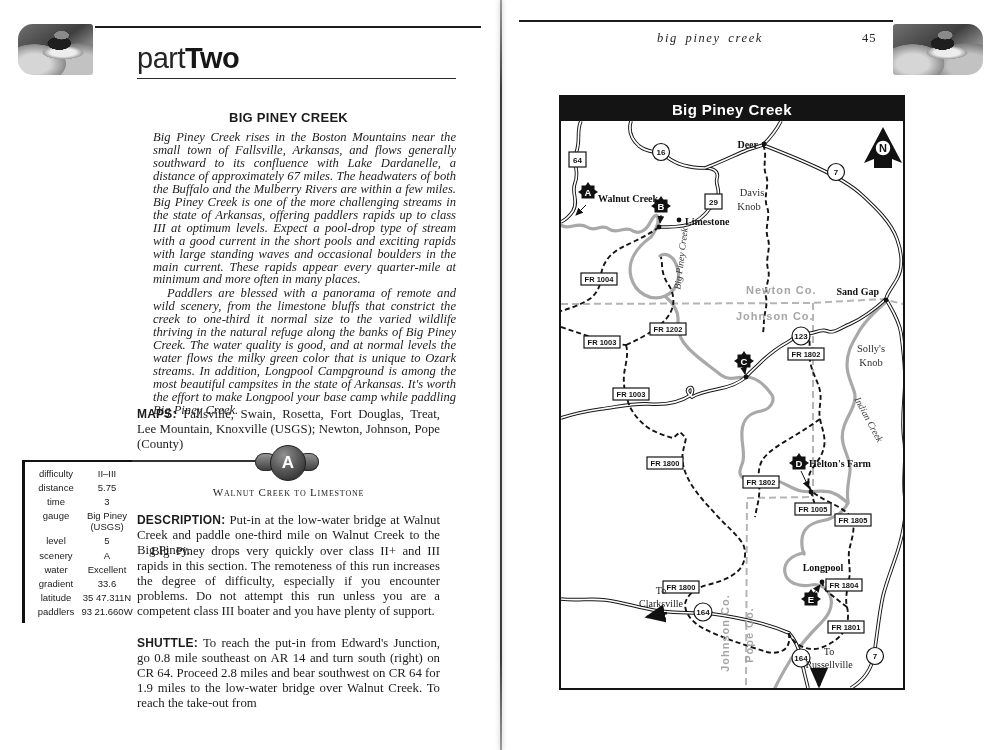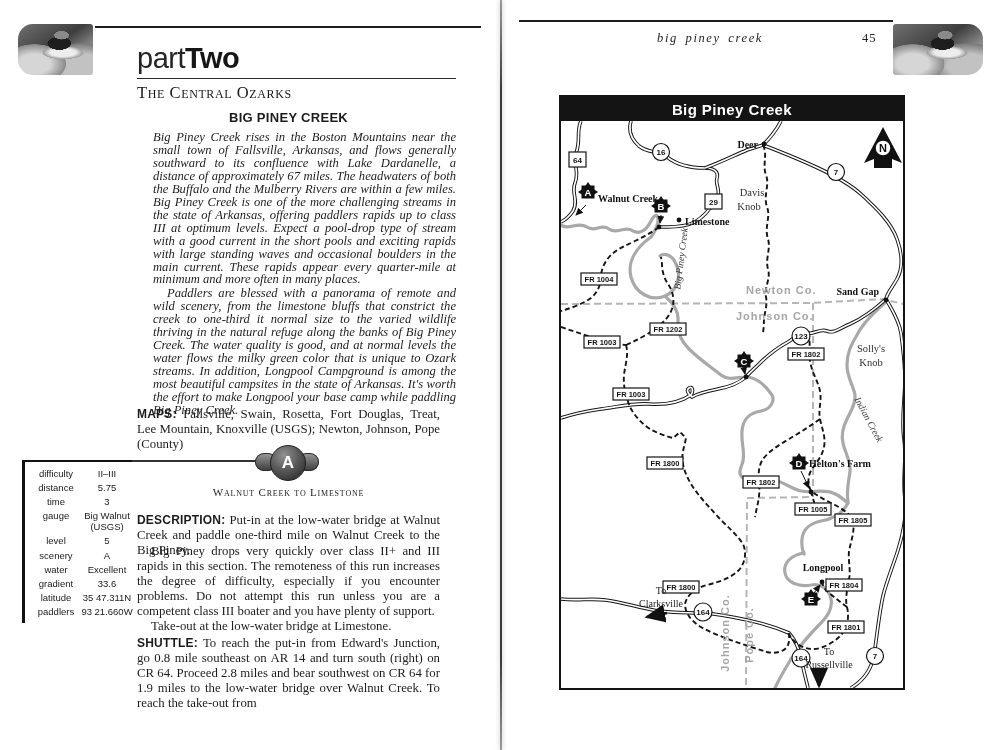--- a/index.html
+++ b/index.html
@@ -93,21 +93,20 @@
 </head>
 <body>
 
 <div class="stage">
 
   <div class="abs photo photo-left"></div>
   <div class="abs rule rule-top-left"></div>
 
   <div class="abs part-heading"><span>part</span><b>Two</b></div>
   <div class="abs rule-part"></div>
-  <div class="abs part-sub">The Central Ozarks</div>
 
   <div class="abs sec-title">BIG PINEY CREEK</div>
 
   <div class="abs body-it" style="top:131px;">Big Piney Creek rises in the Boston Mountains near the small town of Fallsville, Arkansas, and flows generally southward to its confluence with Lake Dardanelle, a distance of approximately 67 miles. The headwaters of both the Buffalo and the Mulberry Rivers are within a few miles. Big Piney Creek is one of the more challenging streams in the state of Arkansas, offering paddlers rapids up to class III at optimum levels. Expect a pool-drop type of stream with a good current in the short pools and exciting rapids with large standing waves and occasional boulders in the main current. These rapids appear every quarter-mile at minimum and more often in many places.</div>
   <div class="abs body-it ind" style="top:287px;">Paddlers are blessed with a panorama of remote and wild scenery, from the limestone bluffs that constrict the creek to one-third it normal size to the varied wildlife thriving in the natural refuge along the banks of Big Piney Creek. The water quality is good, and at normal levels the water flows the milky green color that is unique to Ozark streams. In addition, Longpool Campground is among the most beautiful campsites in the state of Arkansas. It's worth the effort to make Longpool your base camp while paddling Big Piney Creek.</div>
 
   <div class="abs body-ro" style="top:407px;"><span class="blabel">MAPS:</span> <span>Fallsville, Swain, Rosetta, Fort Douglas, Treat, Lee Mountain, Knoxville (USGS); Newton, Johnson, Pope (County)</span></div>
 
   <div class="abs stats">
     <div class="row">
@@ -117,21 +116,21 @@
     <div class="row">
         <span class="lab">distance</span>
         <span class="val">5.75</span>
       </div>
     <div class="row">
         <span class="lab">time</span>
         <span class="val">3</span>
       </div>
     <div class="row">
         <span class="lab">gauge</span>
-        <span class="val">Big Walnut (USGS)</span>
+        <span class="val">Big Piney (USGS)</span>
       </div>
     <div class="row">
         <span class="lab">level</span>
         <span class="val">5</span>
       </div>
     <div class="row">
         <span class="lab">scenery</span>
         <span class="val">A</span>
       </div>
     <div class="row">
@@ -155,21 +154,20 @@
   <div class="abs rule-marker"></div>
   <div class="abs badge">
     <div class="lobe l"></div>
     <div class="lobe r"></div>
     <div class="disc">A</div>
   </div>
   <div class="abs body-ro" style="top:513px;"><span class="blabel">DESCRIPTION:</span> <span>Put-in at the low-water bridge at Walnut Creek and paddle one-third mile on Walnut Creek to the Big Piney.</span></div>
 
   <div class="abs run-title">Walnut Creek to Limestone</div>
   <div class="abs body-ro ind" style="top:544px;">Big Piney drops very quickly over class II+ and III rapids in this section. The remoteness of this run increases the degree of difficulty, especially if you encounter problems. Do not attempt this run unless you are a competent class III boater and you have plenty of support.</div>
-  <div class="abs body-ro ind" style="top:619px;">Take-out at the low-water bridge at Limestone.</div>
 
   <div class="abs body-ro" style="top:636px;"><span class="blabel">SHUTTLE:</span> <span>To reach the put-in from Edward's Junction, go 0.8 mile southeast on AR 14 and turn south (right) on CR 64. Proceed 2.8 miles and bear southwest on CR 64 for 1.9 miles to the low-water bridge over Walnut Creek. To reach the take-out from</span></div>
 
   <div class="abs gutter"></div>
 
   <div class="abs rule rule-top-right"></div>
   <div class="abs rp-title">big piney creek</div>
   <div class="abs rp-num">45</div>
   <div class="abs photo photo-right"></div>
 

